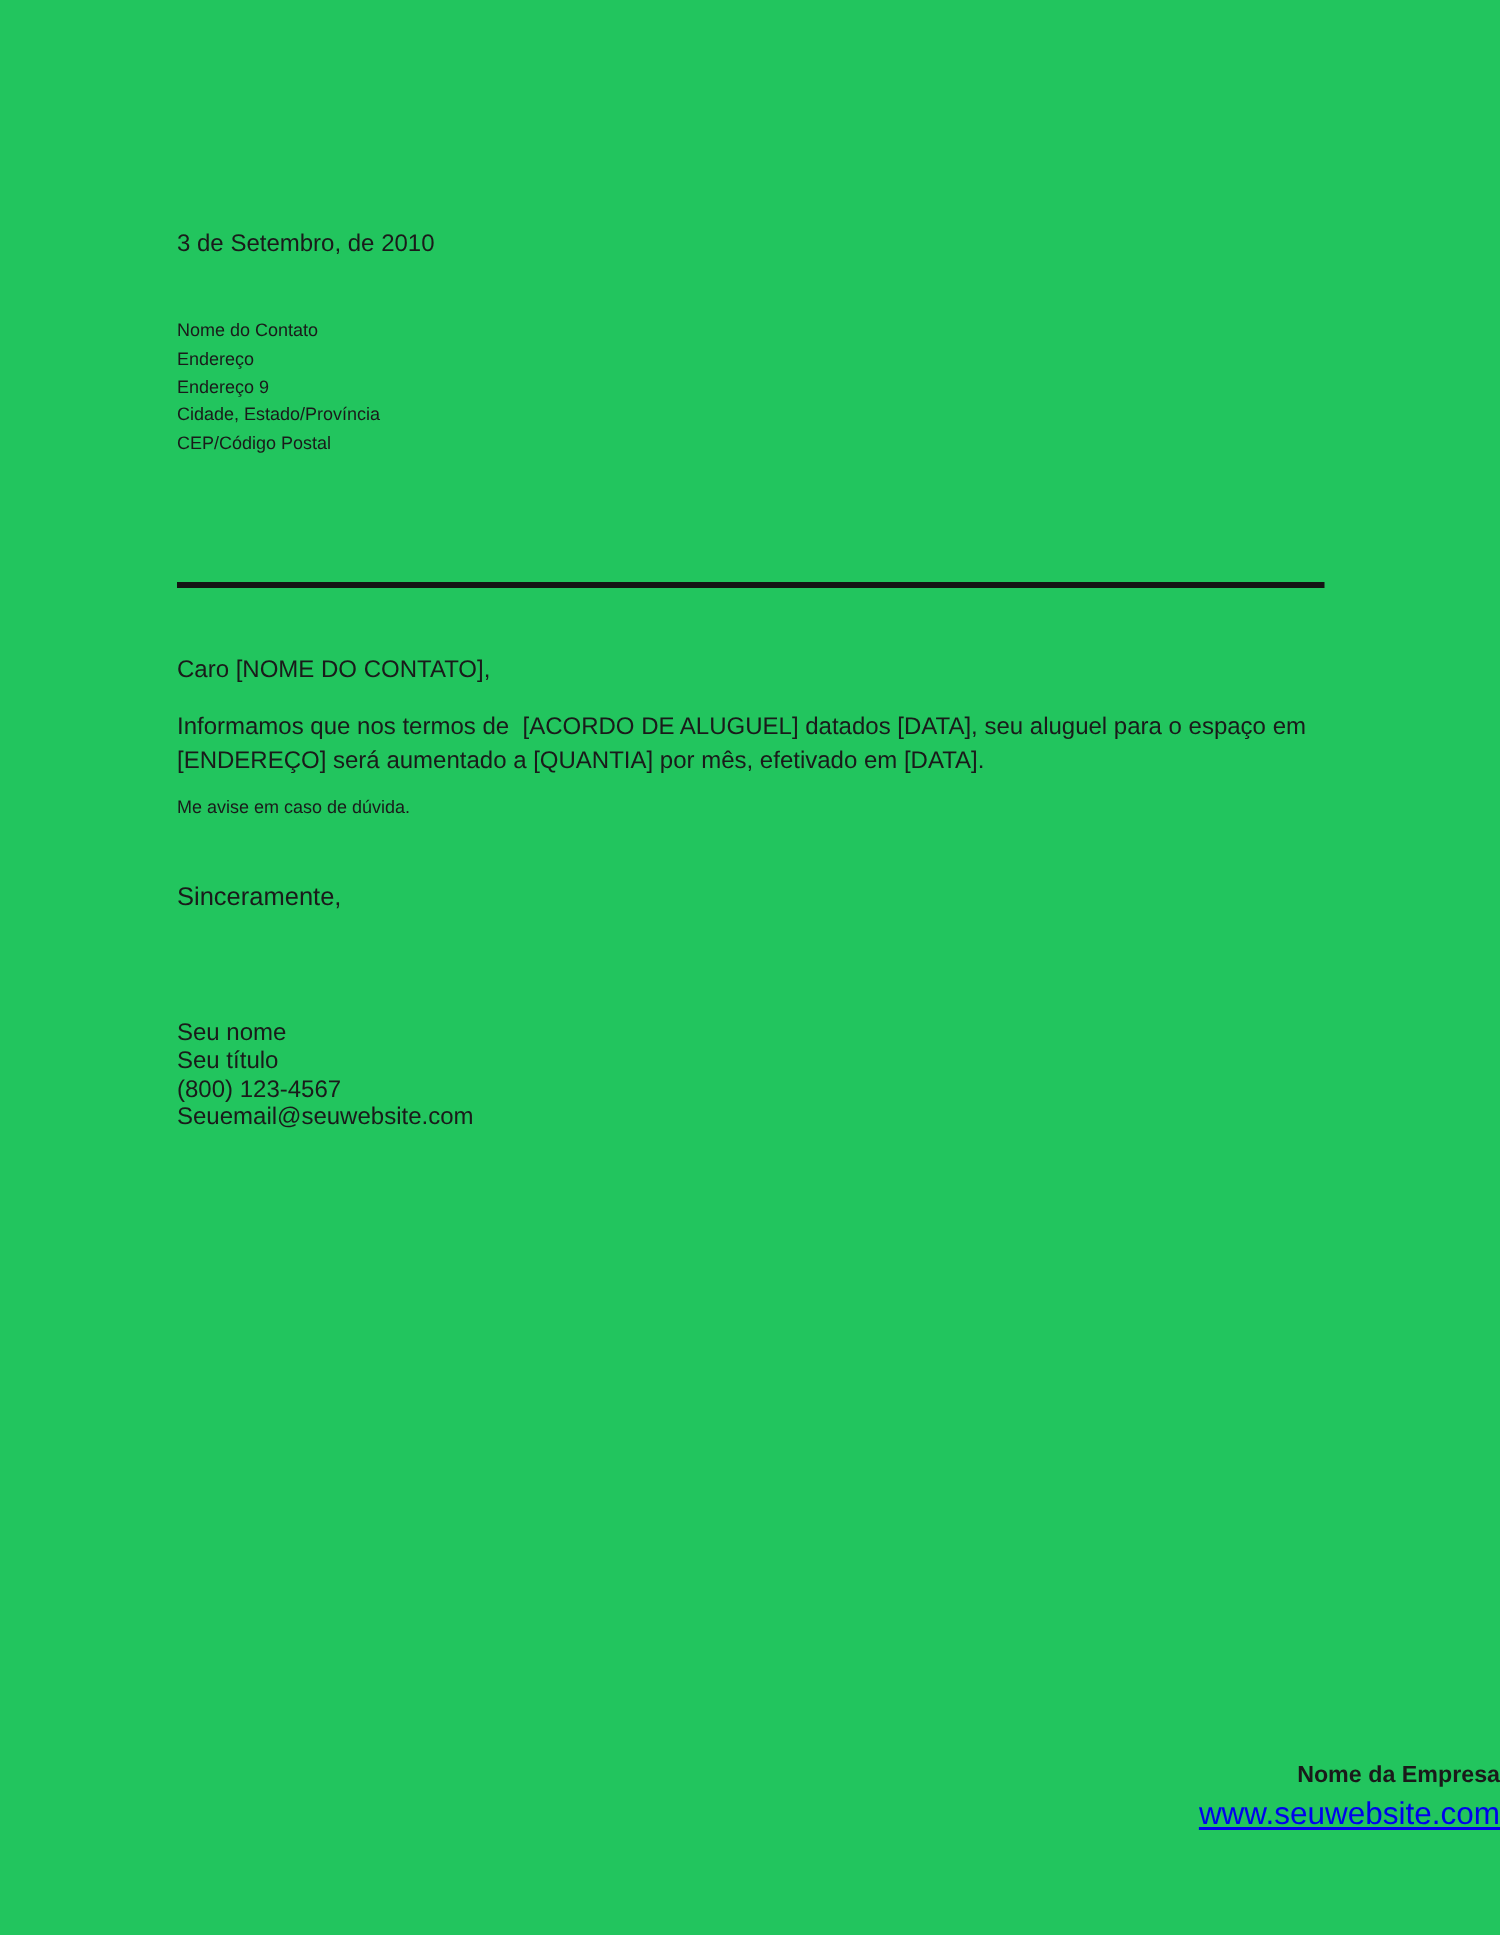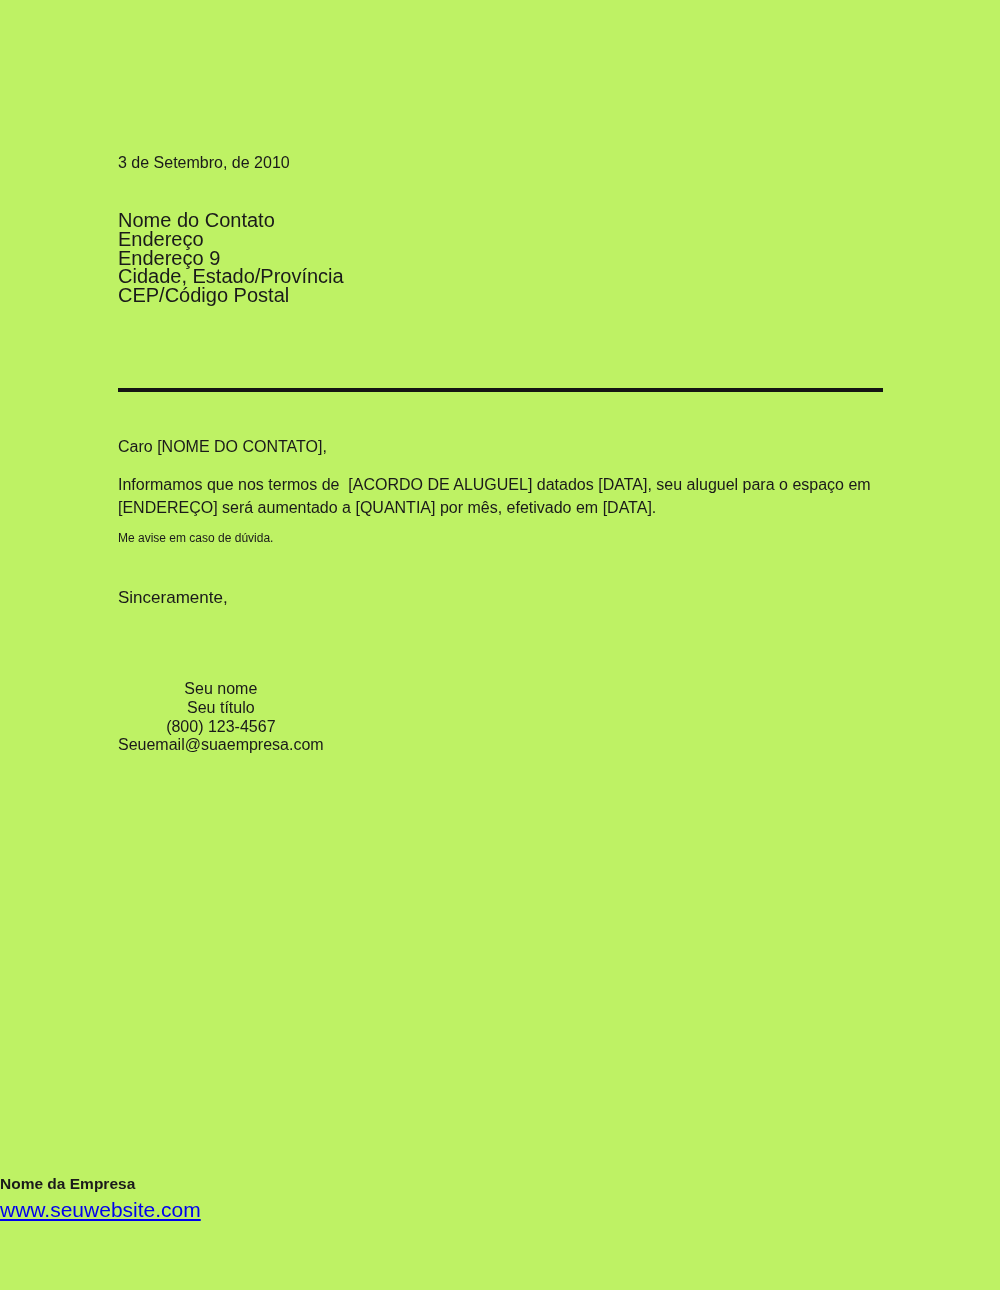--- a/index.html
+++ b/index.html
@@ -3,41 +3,41 @@
 <meta charset="utf-8">
 <style>
   * { margin: 0; padding: 0; box-sizing: border-box; }
   html, body {
     background: #ffffff;
   }
   .page {
     position: relative;
     width: 1000px;
     height: 1290px;
-    background: #bef264;
+    background: #22c55e;
     font-family: "Liberation Sans", "DejaVu Sans", sans-serif;
     color: #1a1a1a;
     overflow: hidden;
   }
   .abs { position: absolute; left: 118px; }
   .date        { top: 154px; font-size: 16px; }
-  .recipient   { top: 211px; font-size: 20px; line-height: 18.8px; }
+  .recipient   { top: 211px; font-size: 12px; line-height: 18.8px; }
   .subject     { top: 359px; font-size: 16.5px; font-weight: bold; letter-spacing: 0.1px; }
   .rule        { top: 388px; width: 765px; height: 4px; background: #141414; }
   .salutation  { top: 438px; font-size: 16px; }
   .body-par    { top: 474px; width: 772px; font-size: 16px; line-height: 22.5px; white-space: pre-wrap; }
   .prompt      { top: 531px; font-size: 12px; }
   .closing     { top: 588px; font-size: 17px; }
-  .signature   { top: 680px; font-size: 16px; line-height: 18.8px; text-align: center; }
+  .signature   { top: 680px; font-size: 16px; line-height: 18.8px; }
   .recipient div, .signature div { min-height: 18.8px; }
   .footer {
     position: absolute;
     left: 0; top: 1175px;
     width: 1000px;
-    text-align: left;
+    text-align: right;
   }
   .footer .company   { font-size: 15.5px; font-weight: bold; margin-bottom: 5px; }
   .footer .addr-line { font-size: 15px; margin-bottom: 4px; }
   .footer .telfax    { margin-left: 28px; }
   .footer .website   { font-size: 21px; color: #0000ee; text-decoration: underline; cursor: pointer; }
 </style>
 </head>
 <body>
 
 <div class="page">
@@ -59,21 +59,21 @@
   <div class="abs body-par">Informamos que nos termos de  [ACORDO DE ALUGUEL] datados [DATA], seu aluguel para o espaço em [ENDEREÇO] será aumentado a [QUANTIA] por mês, efetivado em [DATA].</div>
 
   <div class="abs prompt">Me avise em caso de dúvida.</div>
 
   <div class="abs closing">Sinceramente,</div>
 
   <div class="abs signature">
     <div>Seu nome</div>
     <div>Seu título</div>
     <div>(800) 123-4567</div>
-    <div>Seuemail@suaempresa.com</div>
+    <div>Seuemail@seuwebsite.com</div>
   </div>
 
   <div class="footer">
     <div class="company">Nome da Empresa</div>
     <span class="website">www.seuwebsite.com</span>
   </div>
 
 </div>
 
 </body></html>

